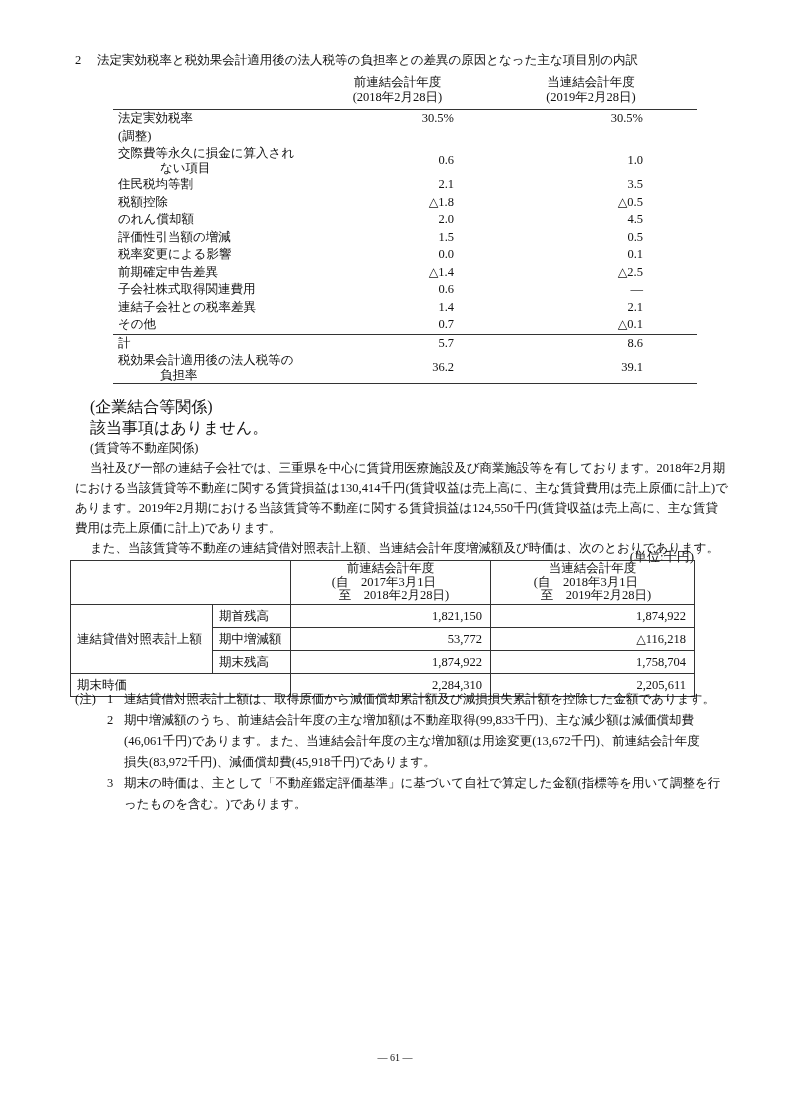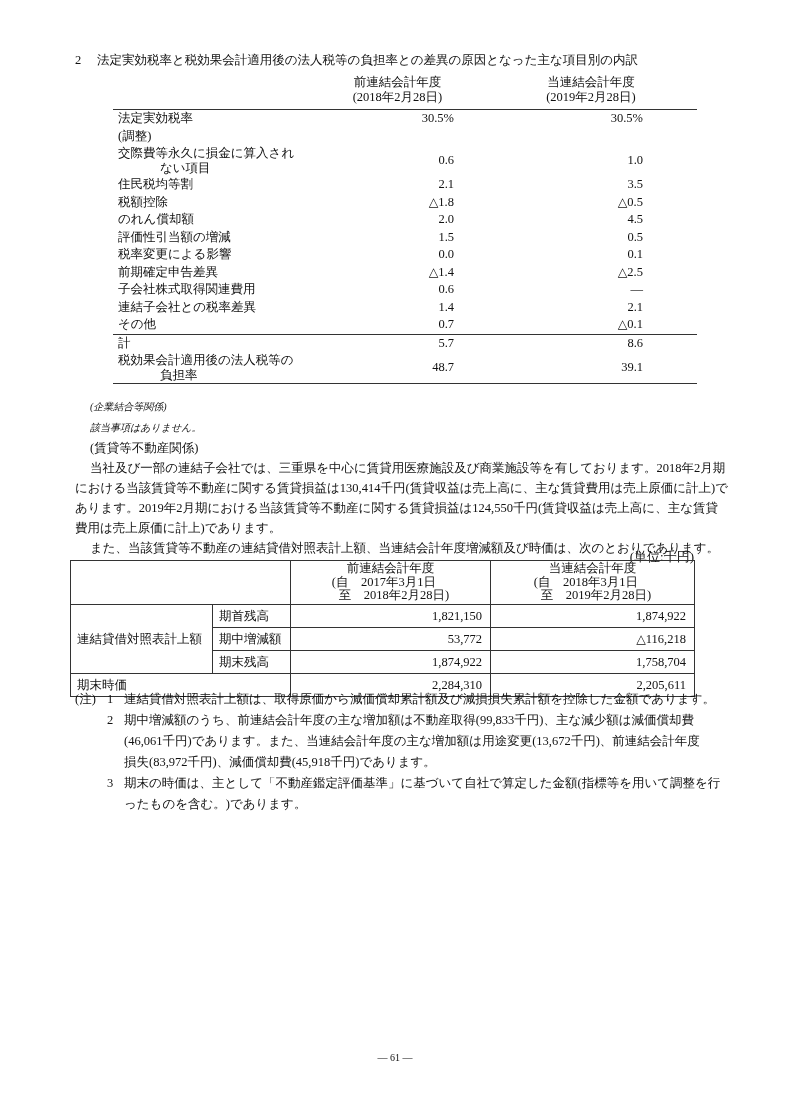--- a/index.html
+++ b/index.html
@@ -26,21 +26,21 @@
   .t1 td{padding:0;line-height:17.5px;vertical-align:middle;font-weight:normal;}
   .t1 td.lab{text-align:left;padding-left:5px;}
   .t1 td.v1{text-align:right;padding-right:6px;}
   .t1 td.v2{text-align:right;padding-right:54px;}
   .t1 tr.two td{line-height:14.5px;padding-top:1px;padding-bottom:1px;}
   .t1 tr.two td .l2{display:block;}
   .t1 td .l2{display:block;margin-left:42px;}
   .t1 tr.sum td{border-top:1px solid #333;}
   .t1 tr.final td{border-bottom:1px solid #333;}
   
-  .sec-bc{top:396px;left:90px;font-size:10px;line-height:21px;font-style:italic;}
+  .sec-bc{top:396px;left:90px;font-size:16px;line-height:21px;}
   .sec-re{top:438px;left:75px;font-size:12.5px;line-height:20px;width:660px;}
   .sec-re .ind{padding-left:15px;}
   
   .unit{top:541px;left:70px;width:624px;text-align:right;font-size:13px;line-height:16px;margin-top:8px;}
   
   .t2{top:560px;left:70px;width:624px;border-collapse:collapse;table-layout:fixed;
       font-size:12.5px;}
   .t2 col.g1{width:142px;}
   .t2 col.g2{width:78px;}
   .t2 col.p{width:200px;}
@@ -155,21 +155,21 @@
   </tr>
   <tr class="sum">
     <td class="lab">計</td>
     <td class="v1">5.7</td>
     <td class="v2">8.6</td>
   </tr>
   <tr class="two final">
     <td class="lab">
       <span>税効果会計適用後の法人税等の</span><span class="l2">負担率</span>
     </td>
-    <td class="v1">48.7</td>
+    <td class="v1">36.2</td>
     <td class="v2">39.1</td>
   </tr>
 </tbody>
   </table>
 
 <div class="abs sec-bc">
   <div>(企業結合等関係)</div>
   <div>該当事項はありません。</div>
 </div>
 

